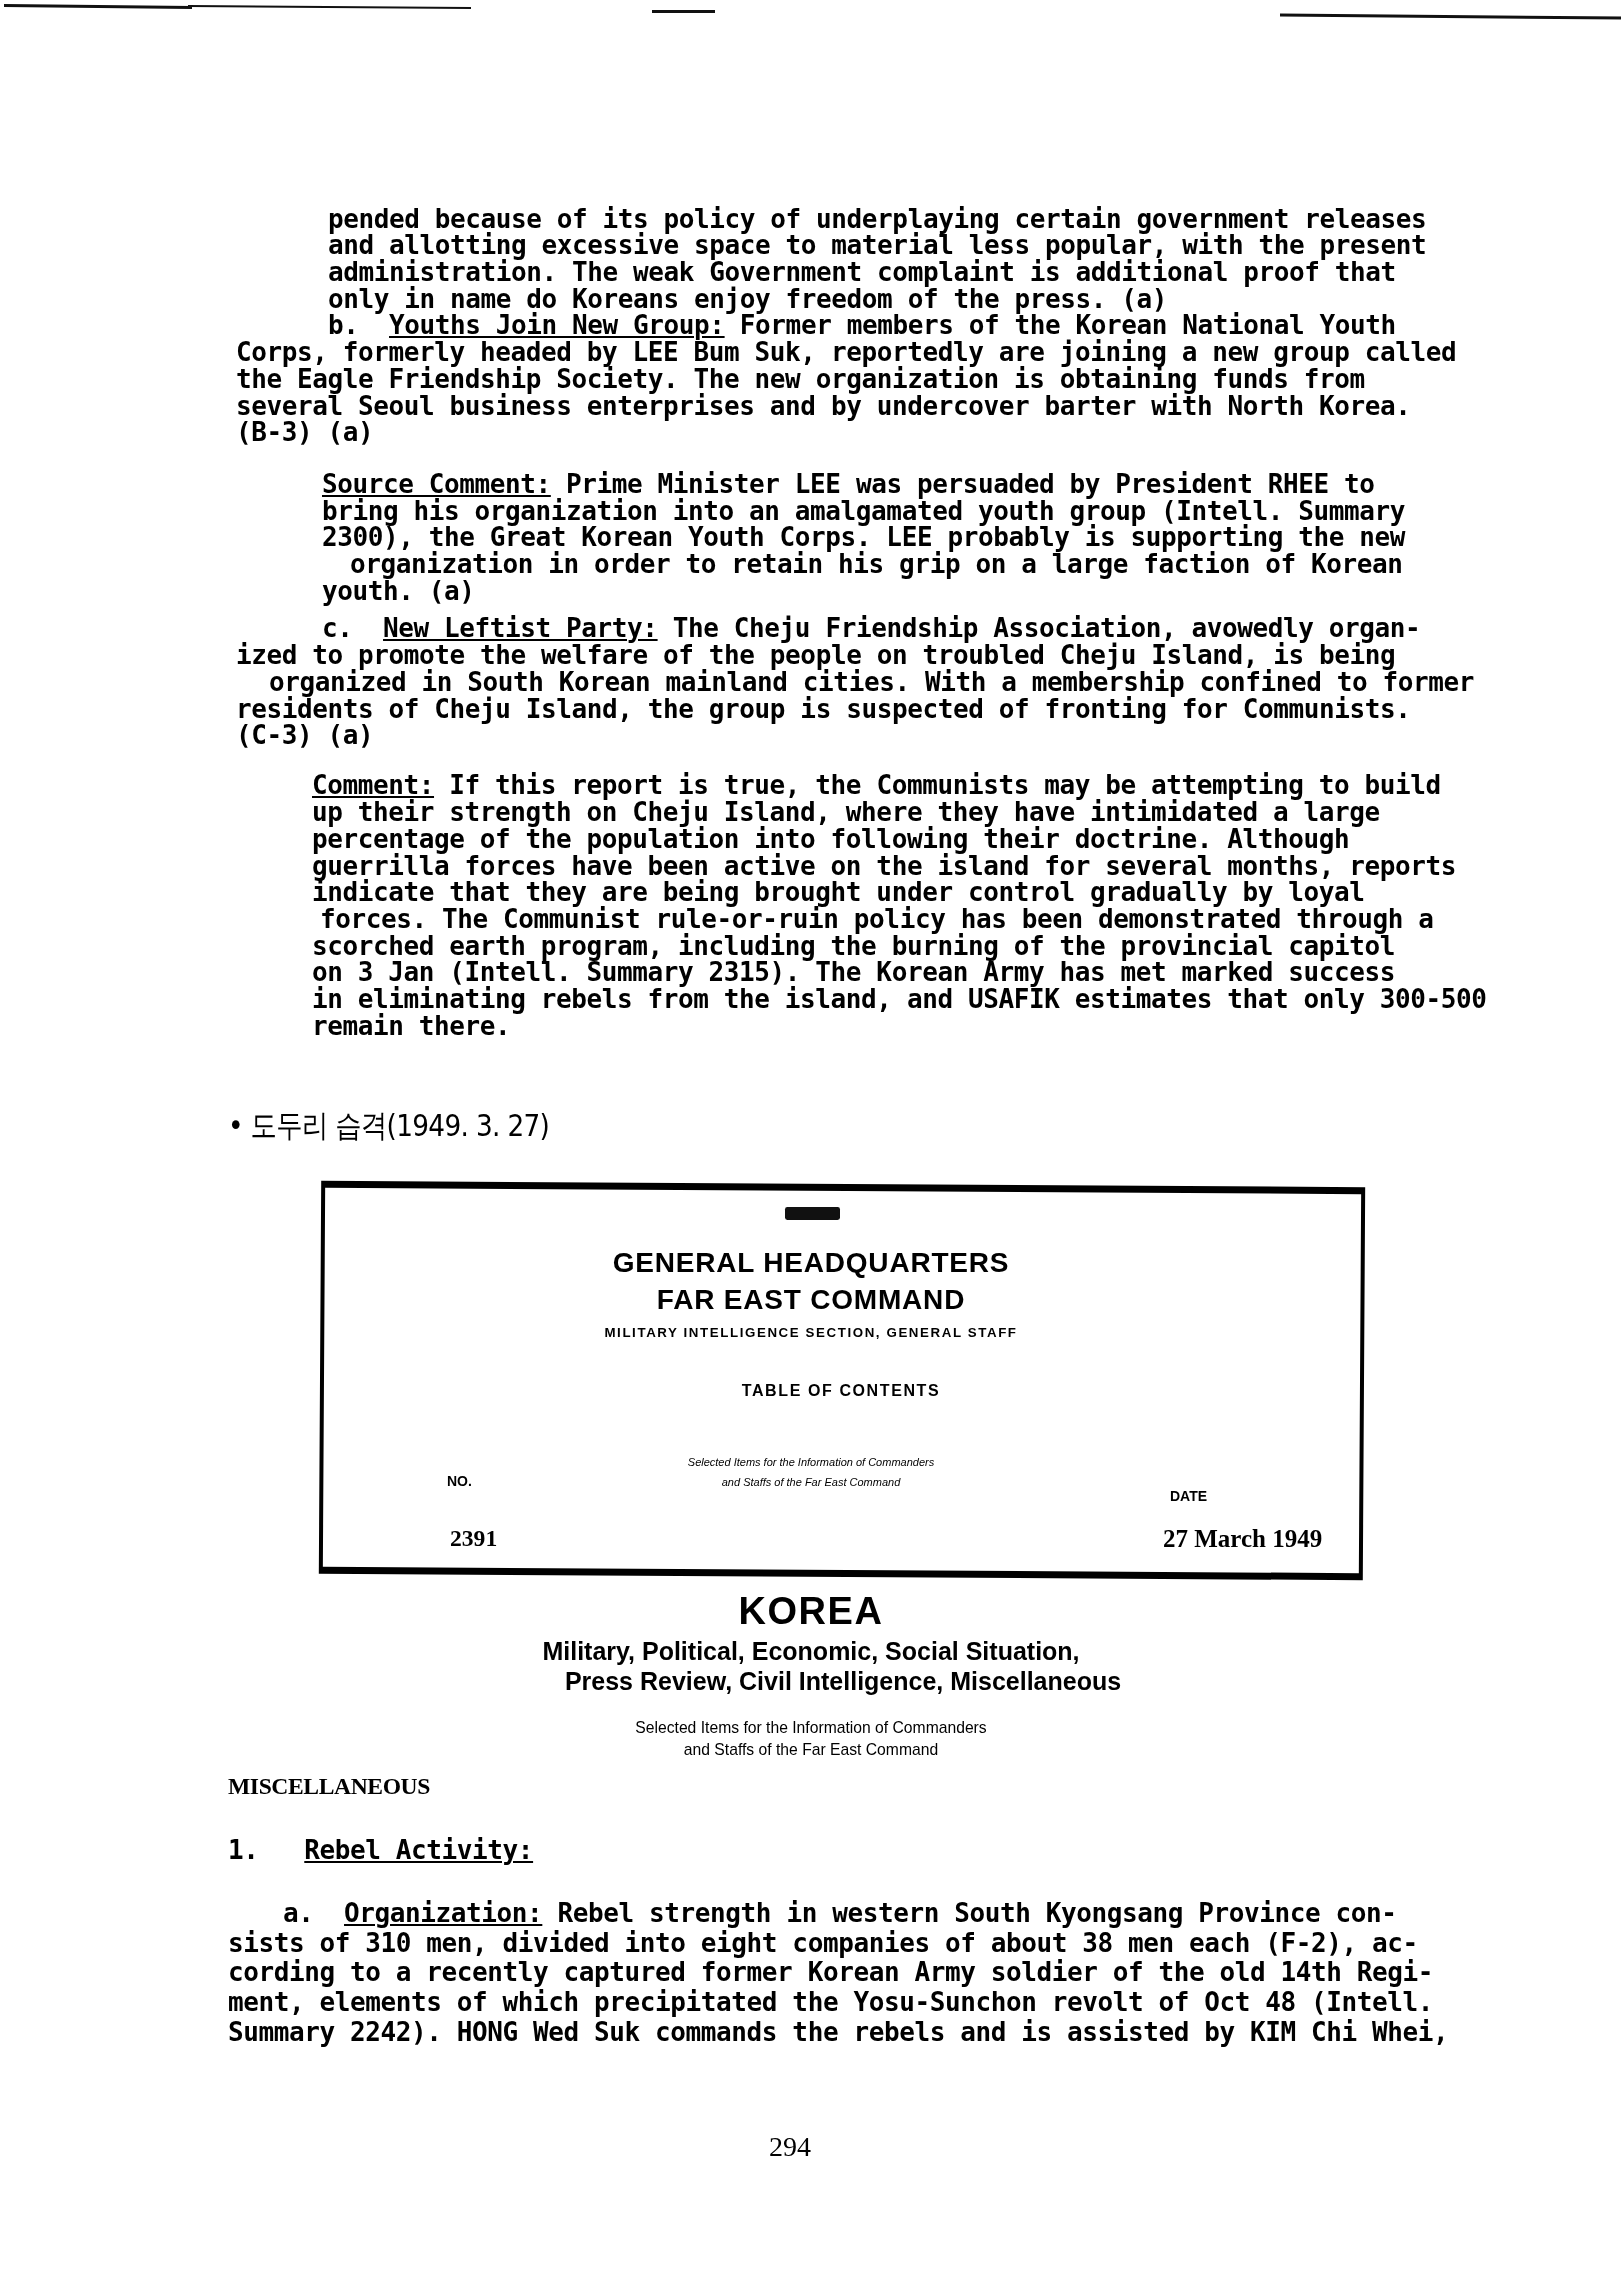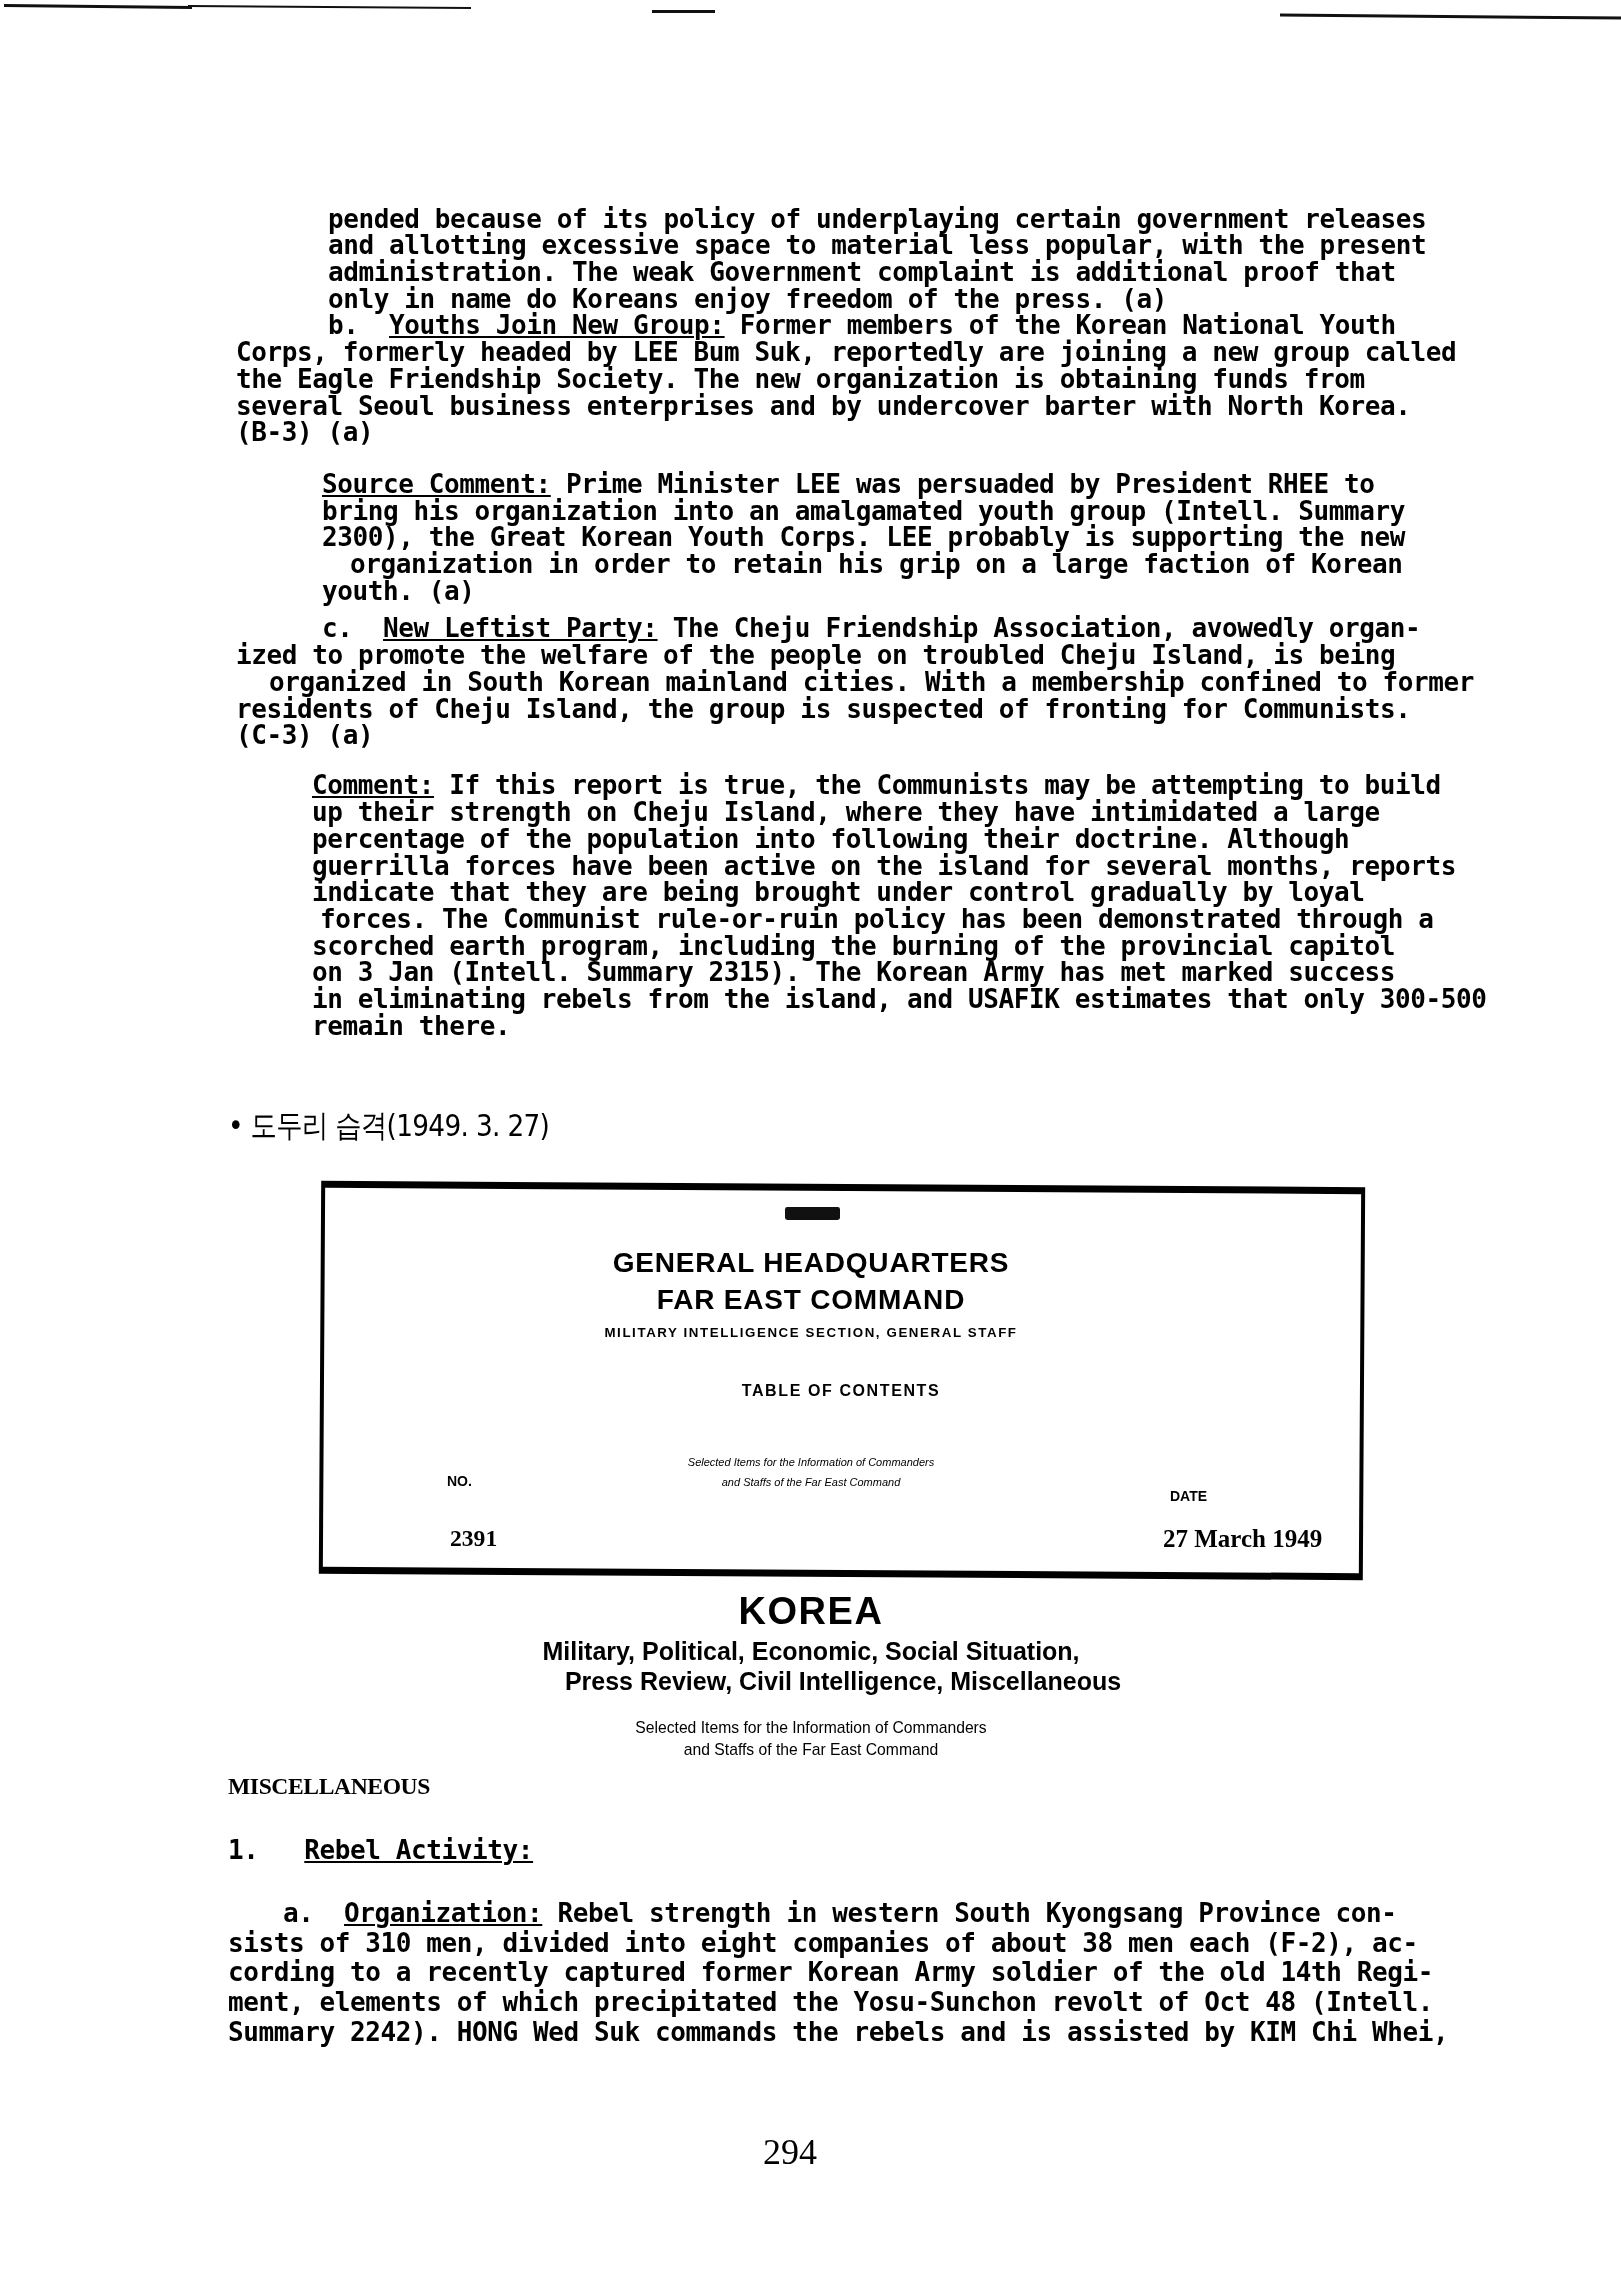--- a/index.html
+++ b/index.html
@@ -16,21 +16,21 @@
   .hq3 { top:1325px; font-size:13.3px; letter-spacing:1.6px; }
   .hq4 { top:1382px; font-size:16px; letter-spacing:1.6px;margin-left:30px; }
   .hq5 { top:1456px; font-size:11px; font-weight:normal; font-style:italic; }
   .hq6 { top:1476px; font-size:11px; font-weight:normal; font-style:italic; }
   .lbl { position:absolute; font-family:"Liberation Sans","DejaVu Sans",sans-serif; font-weight:bold; }
   .korea { top:1590px; font-size:38px; letter-spacing:1.6px; }
   .sub1 { top:1637px; font-size:25px; }
   .sub2 { top:1667px; font-size:25px;padding-left:32px; }
   .sel1 { top:1719px; font-size:15.7px; font-weight:normal; }
   .sel2 { top:1741px; font-size:15.7px; font-weight:normal; }
-  .pagenum { position:absolute; left:0; width:1580px; text-align:center; top:2131px; font-family:"Liberation Serif","DejaVu Serif",serif; font-size:36px; }
+  .pagenum { position:absolute; left:0; width:1580px; text-align:center; top:2131px; font-family:"Liberation Serif","DejaVu Serif",serif; font-size:28px; }
 </style>
 </head>
 <body>
 
 <div class="scanline" style="left:3.9px;top:4.7px;width:188px;transform:rotate(0.6deg);"></div>
 <div class="scanline" style="left:188px;top:6.3px;width:283px;height:2.4px;transform:rotate(0.4deg);"></div>
 <div class="scanline" style="left:652px;top:10.2px;width:63px;height:2.4px;"></div>
 <div class="scanline" style="left:1280px;top:15px;width:342px;height:3.1px;transform:rotate(0.5deg);"></div>
 
 <div>

